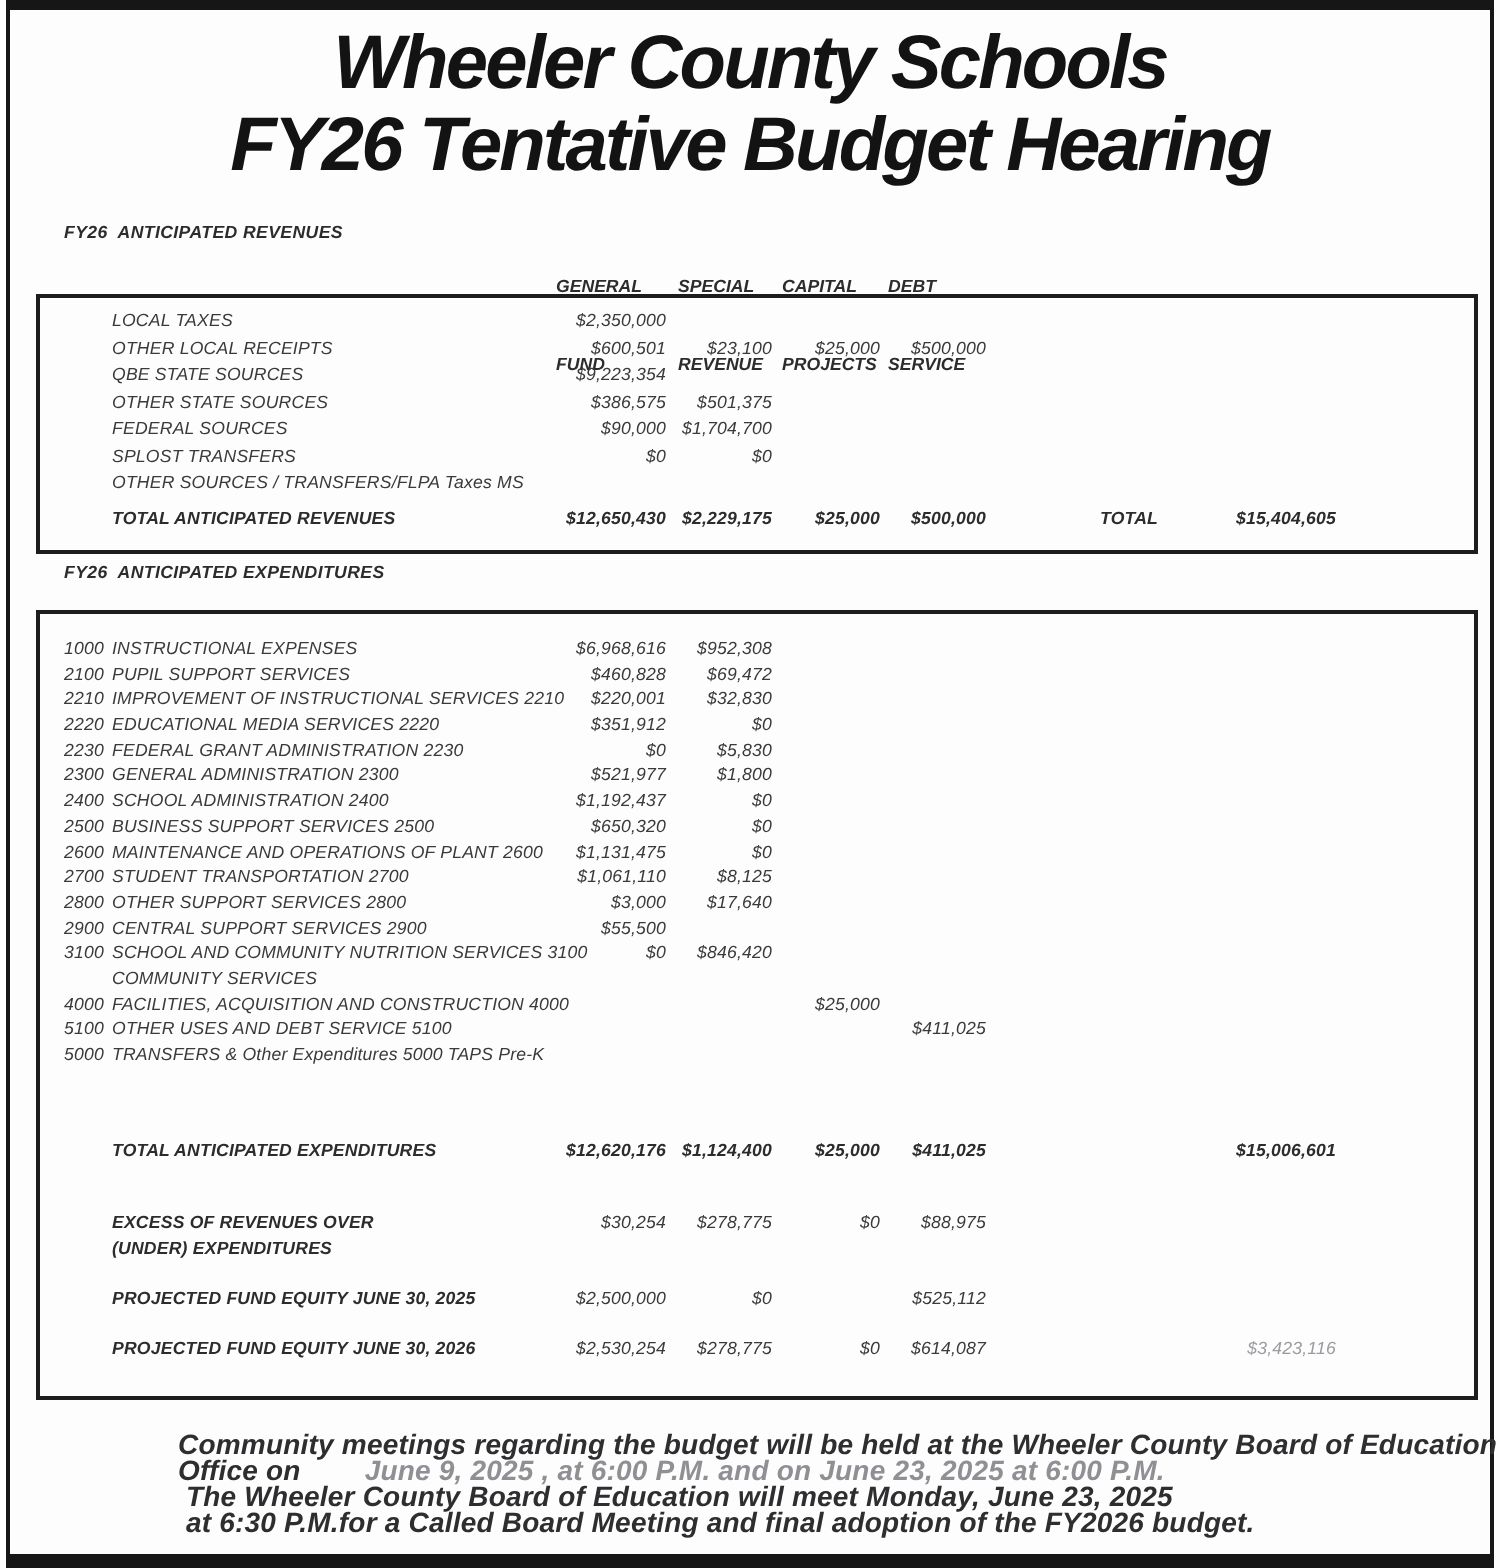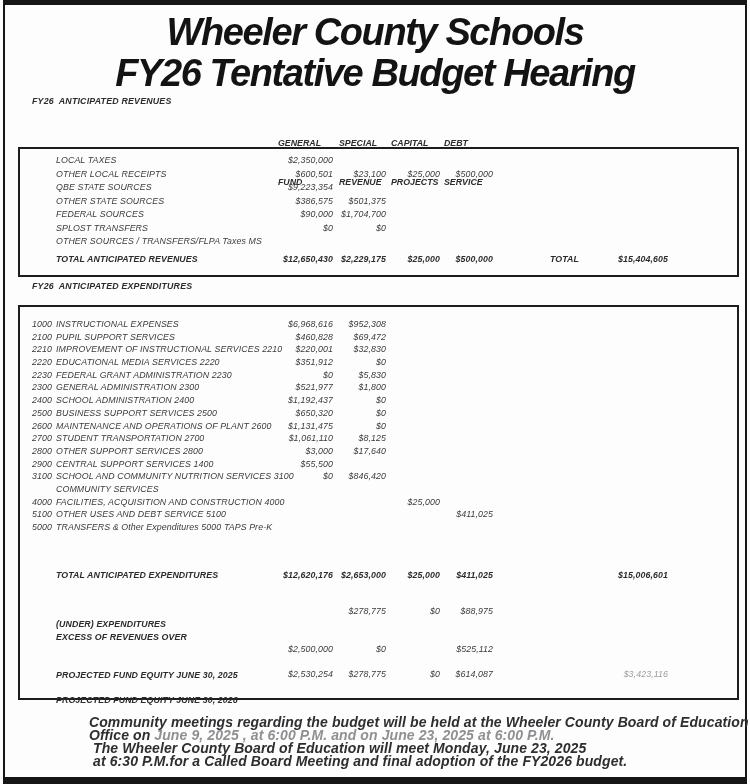--- a/index.html
+++ b/index.html
@@ -17,21 +17,21 @@
   .titles { position:absolute; top:12px; left:0; right:0; text-align:center; color:#131313; }
   .title-line {
     font-size:38px; line-height:41px; font-weight:700; letter-spacing:-1.4px;
     margin:0; white-space:pre;
   }
   
   .sec-label {
     position:absolute; font-size:8.8px; font-weight:700; color:#2c2c2e;
     letter-spacing:.2px; white-space:pre;
   }
-  #rev-sec-label { left:32px; top:96px; }
+  #rev-sec-label { left:32px; top:111px; }
   #exp-sec-label { left:32px; top:281px; }
   .colhead {
     position:absolute; top:111px; font-size:8.8px; font-weight:700;
     color:#2c2c2e; line-height:13px; white-space:pre;
   }
   #col-gf { left:278px; } #col-sr { left:339px; } #col-cp { left:391px; } #col-ds { left:444px; }
   
   .box {
     position:absolute; left:18px; width:721px; border:2px solid #1d1d1d;
     box-sizing:border-box; font-size:8.8px; letter-spacing:.1px;
@@ -45,35 +45,35 @@
   .c-code  { position:absolute; left:12px; top:0; white-space:pre; }
   .c-label { position:absolute; left:36px; top:0; white-space:pre; }
   .c-label2{ top:12.7px; }
   .c-num   { position:absolute; left:0; top:0; text-align:right; white-space:pre; }
   .c-gf    { width:313px; }
   .c-sr    { width:366px; }
   .c-cp    { width:420px; }
   .c-ds    { width:473px; }
   .c-grand { width:648px; }
   .c-totlabel { position:absolute; left:530px; top:0; white-space:pre; }
-  .bold { font-weight:700; color:#2c2c2e;margin-top:26px; }
+  .bold { font-weight:700; color:#2c2c2e; }
   .gray { color:#9b9ca1; }
   #rev-total-row { margin-top:4px; }
   #exp-total-row { margin-top:35px; }
   #excess-row    { margin-top:24px; height:25.4px; }
   #eq25-row      { margin-top:12px; }
   #eq26-row      { margin-top:13px; }
   .excess-l2 { position:absolute; left:36px; top:12.7px; white-space:pre; font-weight:700; color:#2c2c2e; }
   
   .footer {
     position:absolute; left:89px; top:716px; font-size:14px; line-height:13px;
     font-weight:700; color:#2e2e30; letter-spacing:.1px;
   }
   .footer .indent { padding-left:4px; }
-  .footer .gray-part { color:#8f9094; }
+  .footer .gray-part { color:#8f9094;margin-left:28px; }
 </style>
 </head>
 <body>
 
 <div class="page">
   <div class="frame"></div>
 
   <div class="titles">
     <div class="title-line">Wheeler County Schools</div>
     <div class="title-line">FY26 Tentative Budget Hearing</div>
@@ -210,21 +210,21 @@
           <span class="c-num c-sr">$8,125</span>
         </div>
         <div class="erow">
           <span class="c-code">2800</span>
           <span class="c-label">OTHER SUPPORT SERVICES 2800</span>
           <span class="c-num c-gf">$3,000</span>
           <span class="c-num c-sr">$17,640</span>
         </div>
         <div class="erow">
           <span class="c-code">2900</span>
-          <span class="c-label">CENTRAL SUPPORT SERVICES 1400</span>
+          <span class="c-label">CENTRAL SUPPORT SERVICES 2900</span>
           <span class="c-num c-gf">$55,500</span>
         </div>
         <div class="erow two-line">
           <span class="c-code">3100</span>
           <span class="c-label">SCHOOL AND COMMUNITY NUTRITION SERVICES 3100</span>
           <span class="c-num c-gf">$0</span>
           <span class="c-num c-sr">$846,420</span>
           <span class="c-label c-label2">COMMUNITY SERVICES</span>
         </div>
         <div class="erow">
@@ -239,29 +239,30 @@
         </div>
         <div class="erow">
           <span class="c-code">5000</span>
           <span class="c-label">TRANSFERS &amp; Other Expenditures 5000 TAPS Pre-K</span>
         </div>
       </div>
 
     <div id="exp-total-row" class="erow bold">
       <span class="c-label">TOTAL ANTICIPATED EXPENDITURES</span>
       <span class="c-num c-gf">$12,620,176</span>
-      <span class="c-num c-sr">$2,653,000</span>
+      <span class="c-num c-sr">$1,124,400</span>
       <span class="c-num c-cp">$25,000</span>
       <span class="c-num c-ds">$411,025</span>
       <span class="c-num c-grand">$15,006,601</span>
     </div>
 
     <div id="excess-row" class="erow">
       <span class="c-label bold">EXCESS OF REVENUES OVER</span>
       <span class="excess-l2">(UNDER) EXPENDITURES</span>
+      <span class="c-num c-gf">$30,254</span>
       <span class="c-num c-sr">$278,775</span>
       <span class="c-num c-cp">$0</span>
       <span class="c-num c-ds">$88,975</span>
     </div>
 
     <div id="eq25-row" class="erow">
       <span class="c-label bold">PROJECTED FUND EQUITY JUNE 30, 2025</span>
       <span class="c-num c-gf">$2,500,000</span>
       <span class="c-num c-sr">$0</span>
       <span class="c-num c-ds">$525,112</span>

